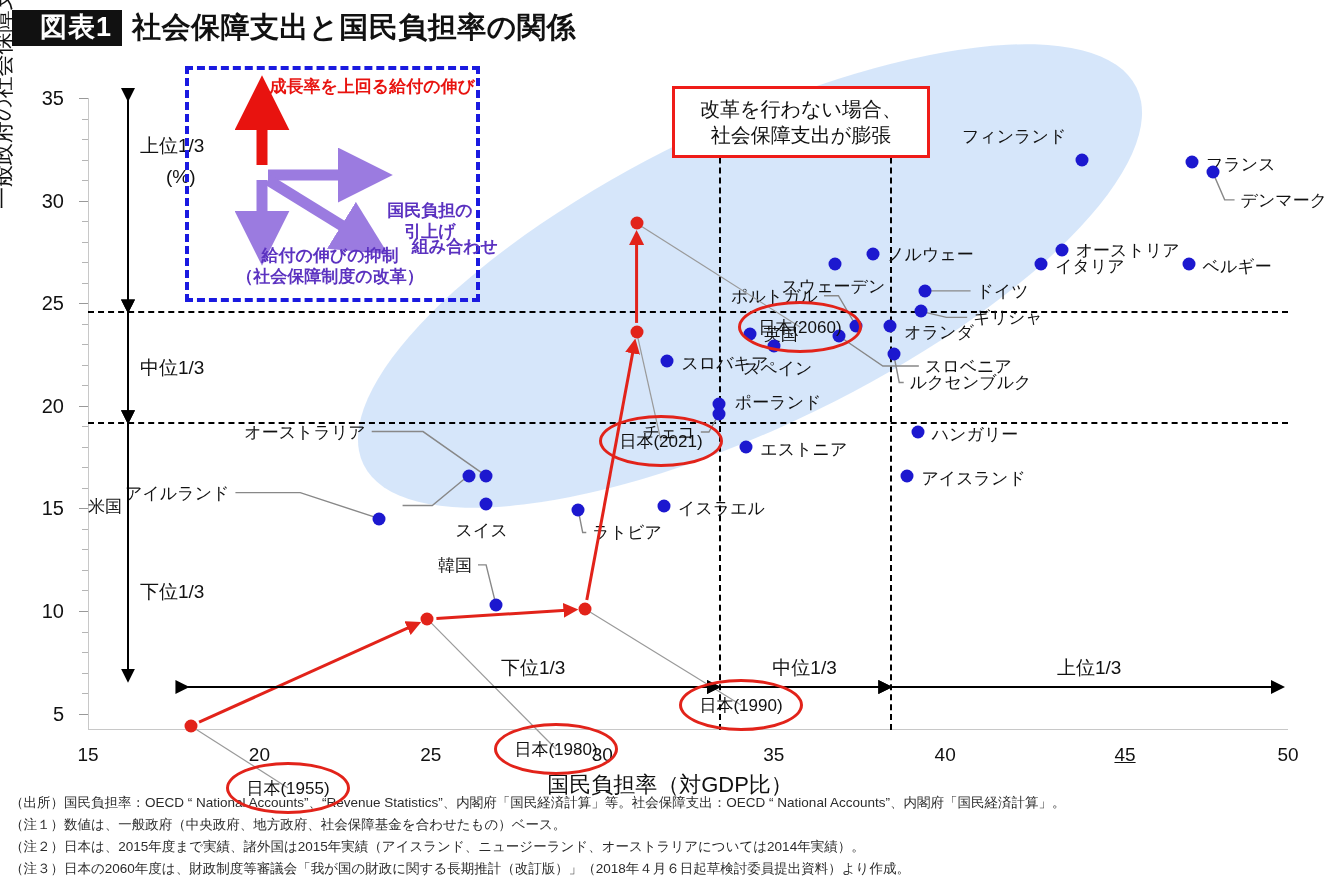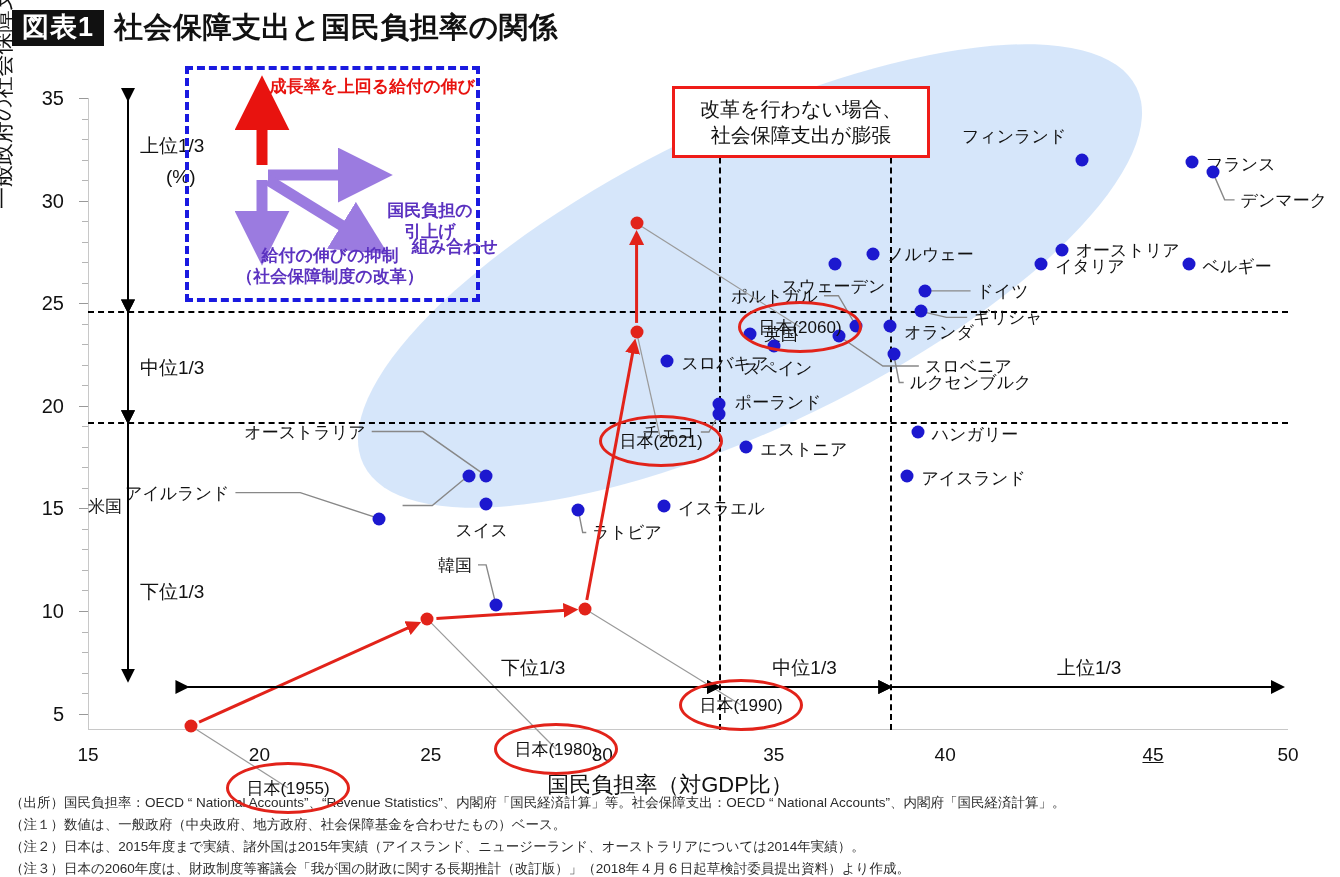--- a/index.html
+++ b/index.html
@@ -2,21 +2,21 @@
 <html><head>
 <meta charset="utf-8">
 <style>
   html,body{margin:0;padding:0;background:#ffffff;}
   body{width:1340px;height:877px;position:relative;
        font-family:"Liberation Sans","DejaVu Sans",sans-serif;color:#111;}
   .page{position:absolute;left:0;top:0;width:1340px;height:877px;overflow:hidden;}
 
   
   #title-bar{position:absolute;left:12px;top:8px;display:flex;align-items:center;gap:10px;}
-  #fig-badge{background:#111;color:#fff;font-size:27px;font-weight:bold;padding:3px 10px 5px 10px;
+  #fig-badge{background:#111;color:#fff;font-size:27px;font-weight:bold;padding:3px 10px 5px 28px;
              letter-spacing:1px;line-height:1.05;}
   #fig-title{font-size:29px;font-weight:bold;color:#111;letter-spacing:.5px;}
 
   
   #plot{position:absolute;left:88px;top:98px;width:1200px;height:632px;}
   #plot-bg{position:absolute;inset:0;background:#fff;border-left:1px solid #c8c8c8;border-bottom:1px solid #c8c8c8;}
 
   .ytick-label{position:absolute;right:0;transform:translateY(-50%);font-size:20px;color:#111;text-align:right;width:46px;}
   .xtick-label{position:absolute;transform:translateX(-50%);font-size:19px;color:#111;top:742px;}
   .ytick-mark{position:absolute;left:84px;width:6px;height:0;border-top:1px solid #b5b5b5;}
@@ -124,21 +124,21 @@
         <div class="ytick-mark" style="top: 82.0779px; left: -6px;"></div>
         <div class="ytick-mark" style="top: 61.5584px; left: -6px;"></div>
         <div class="ytick-mark" style="top: 41.039px; left: -6px;"></div>
         <div class="ytick-mark" style="top: 20.5195px; left: -6px;"></div>
         <div class="xtick-label" style="left: 0px; top: 646px;">15</div>
         <div class="xtick-label" style="left: 171.429px; top: 646px;">20</div>
         <div class="xtick-label" style="left: 342.857px; top: 646px;">25</div>
         <div class="xtick-label" style="left: 514.286px; top: 646px;">30</div>
         <div class="xtick-label" style="left: 685.714px; top: 646px;">35</div>
         <div class="xtick-label" style="left: 857.143px; top: 646px;">40</div>
-        <div class="xtick-label" style="left: 1065px; top: 646px; text-decoration: underline;">45</div>
+        <div class="xtick-label" style="left: 1037px; top: 646px; text-decoration: underline;">45</div>
         <div class="xtick-label" style="left: 1200px; top: 646px;">50</div>
       </div>
     <div id="grid-layer">
         <div class="gline-h" style="top: 213.403px;"></div>
         <div class="gline-h" style="top: 324.208px;"></div>
         <div class="gline-v" style="left: 630.857px;"></div>
         <div class="gline-v" style="left: 802.286px;"></div>
       </div>
     <svg class="overlay" id="leader-layer">
         <polyline points="1146.5714285714284,101.87012987012986 1136.6714285714284,101.87012987012986 1124.5714285714284,73.87012987012986" class="leader"></polyline>

